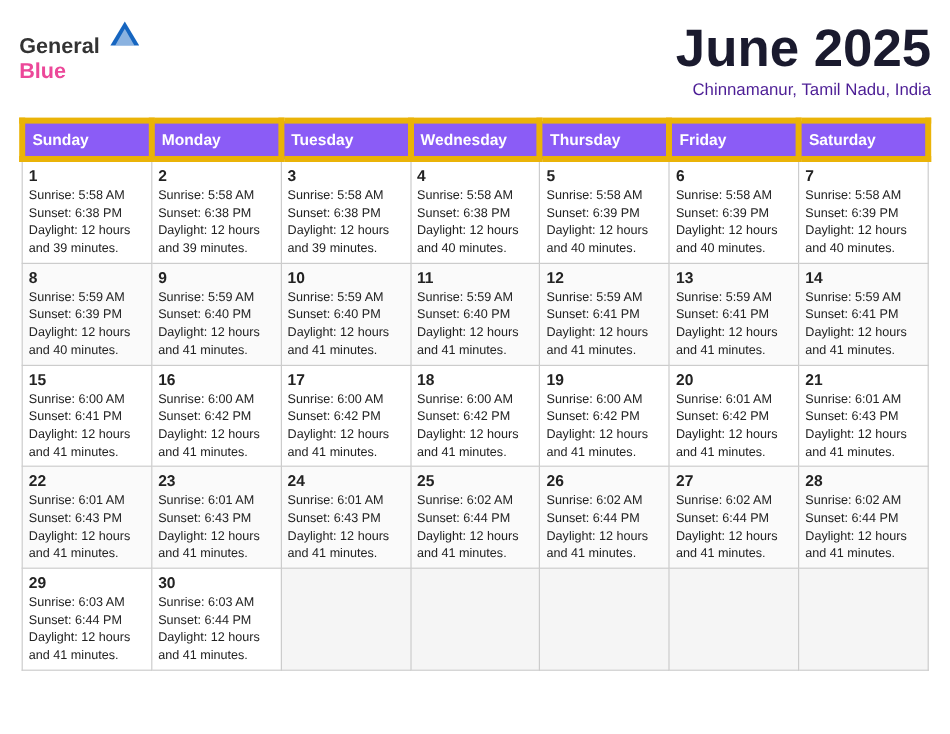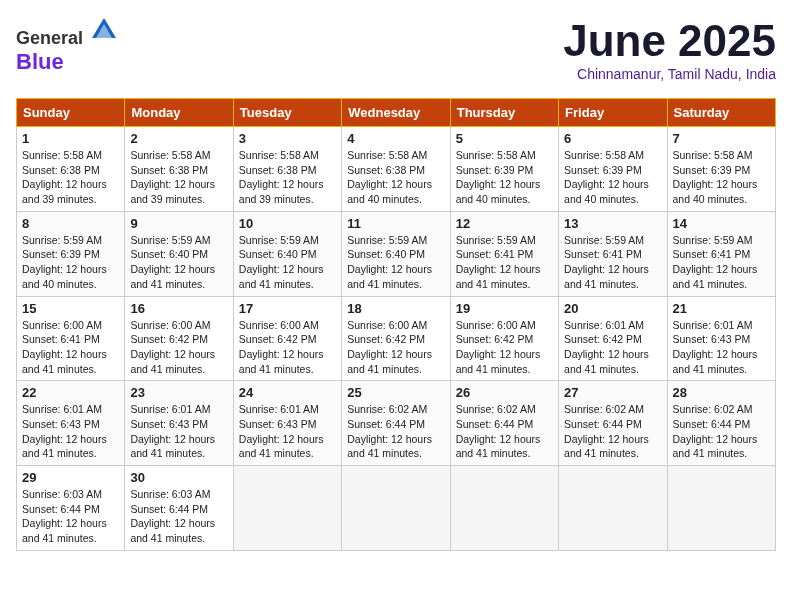--- a/index.html
+++ b/index.html
@@ -19,23 +19,23 @@
     .logo {
       display: flex;
       align-items: center;
     }
     .logo-text-general {
       font-size: 18px;
       font-weight: bold;
       color: #333;
     }
     .logo-text-blue {
-      font-size: 22px;
+      font-size: 18px;
       font-weight: bold;
-      color: #6d28d9;
+      color: #ec4899;
       text-align: center;
     }
     .logo-icon {
       width: 28px;
       height: 28px;
       margin-left: 2px;
     }
     .title-block {
       text-align: right;
     }
@@ -47,26 +47,26 @@
     .location-title {
       font-size: 14px;
       color: #4c1d95;
     }
     .calendar {
       width: 100%;
       border-collapse: collapse;
       margin-top: 4px;
     }
     .calendar th {
-      background: #c2410c;
+      background: #8b5cf6;
       color: #fff;
       text-align: left;
       padding: 6px 6px;
       font-size: 13px;
-      border: 1px solid #eab308;
+      border: 5px solid #eab308;
     }
     .calendar td {
       border: 1px solid #ccc;
       vertical-align: top;
       padding: 4px 5px;
       font-size: 10.5px;
       color: #222;
       width: 108px;
       min-height: 80px;
       background: #fff;

